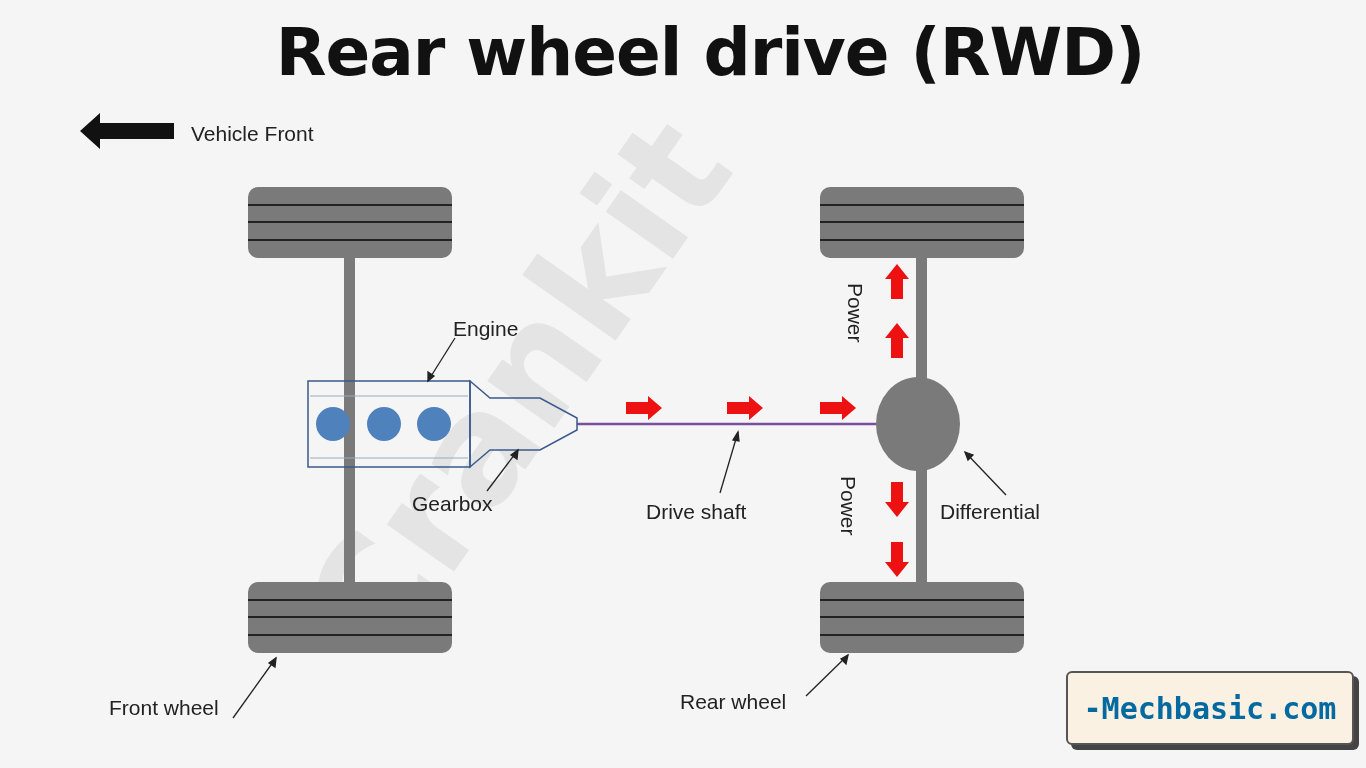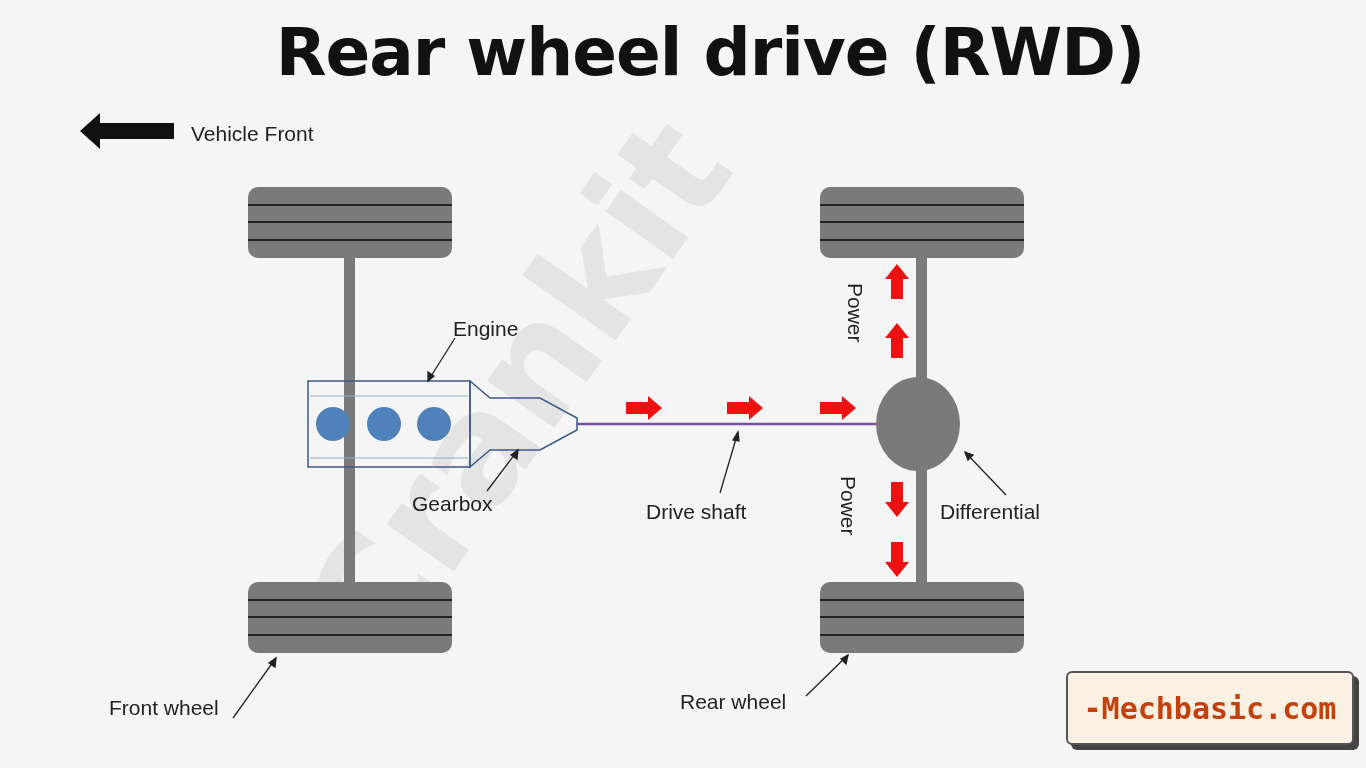--- a/index.html
+++ b/index.html
@@ -13,21 +13,21 @@
     font-family: "DejaVu Sans", sans-serif; font-weight: bold;
     font-size: 66px; color: #111; letter-spacing: -1px;
   }
   #diagram { position: absolute; left: 0; top: 0; }
   .lbl { font-family: "Liberation Sans", sans-serif; font-size: 21px; fill: #222; }
   #badge {
     position: absolute; left: 1066px; top: 671px; width: 284px; height: 70px;
     background: #fbf1e2; border: 2px solid #555; border-radius: 6px;
     box-shadow: 5px 5px 0 #444;
     display: flex; align-items: center; justify-content: center;
-    font-family: "DejaVu Sans Mono", monospace; font-weight: bold; font-size: 30px; color: #c2410c;
+    font-family: "DejaVu Sans Mono", monospace; font-weight: bold; font-size: 30px; color: #0369a1;
   }
 </style>
 </head>
 <body>
 
 <div id="title">Rear wheel drive (RWD)</div>
 
 <svg id="diagram" width="1366" height="768" viewBox="0 0 1366 768">
 
   <text x="560" y="420" transform="rotate(-55 560 420)" text-anchor="middle" font-family="DejaVu Sans, sans-serif" font-weight="bold" font-size="150" fill="#e4e4e4">Crankit</text>

